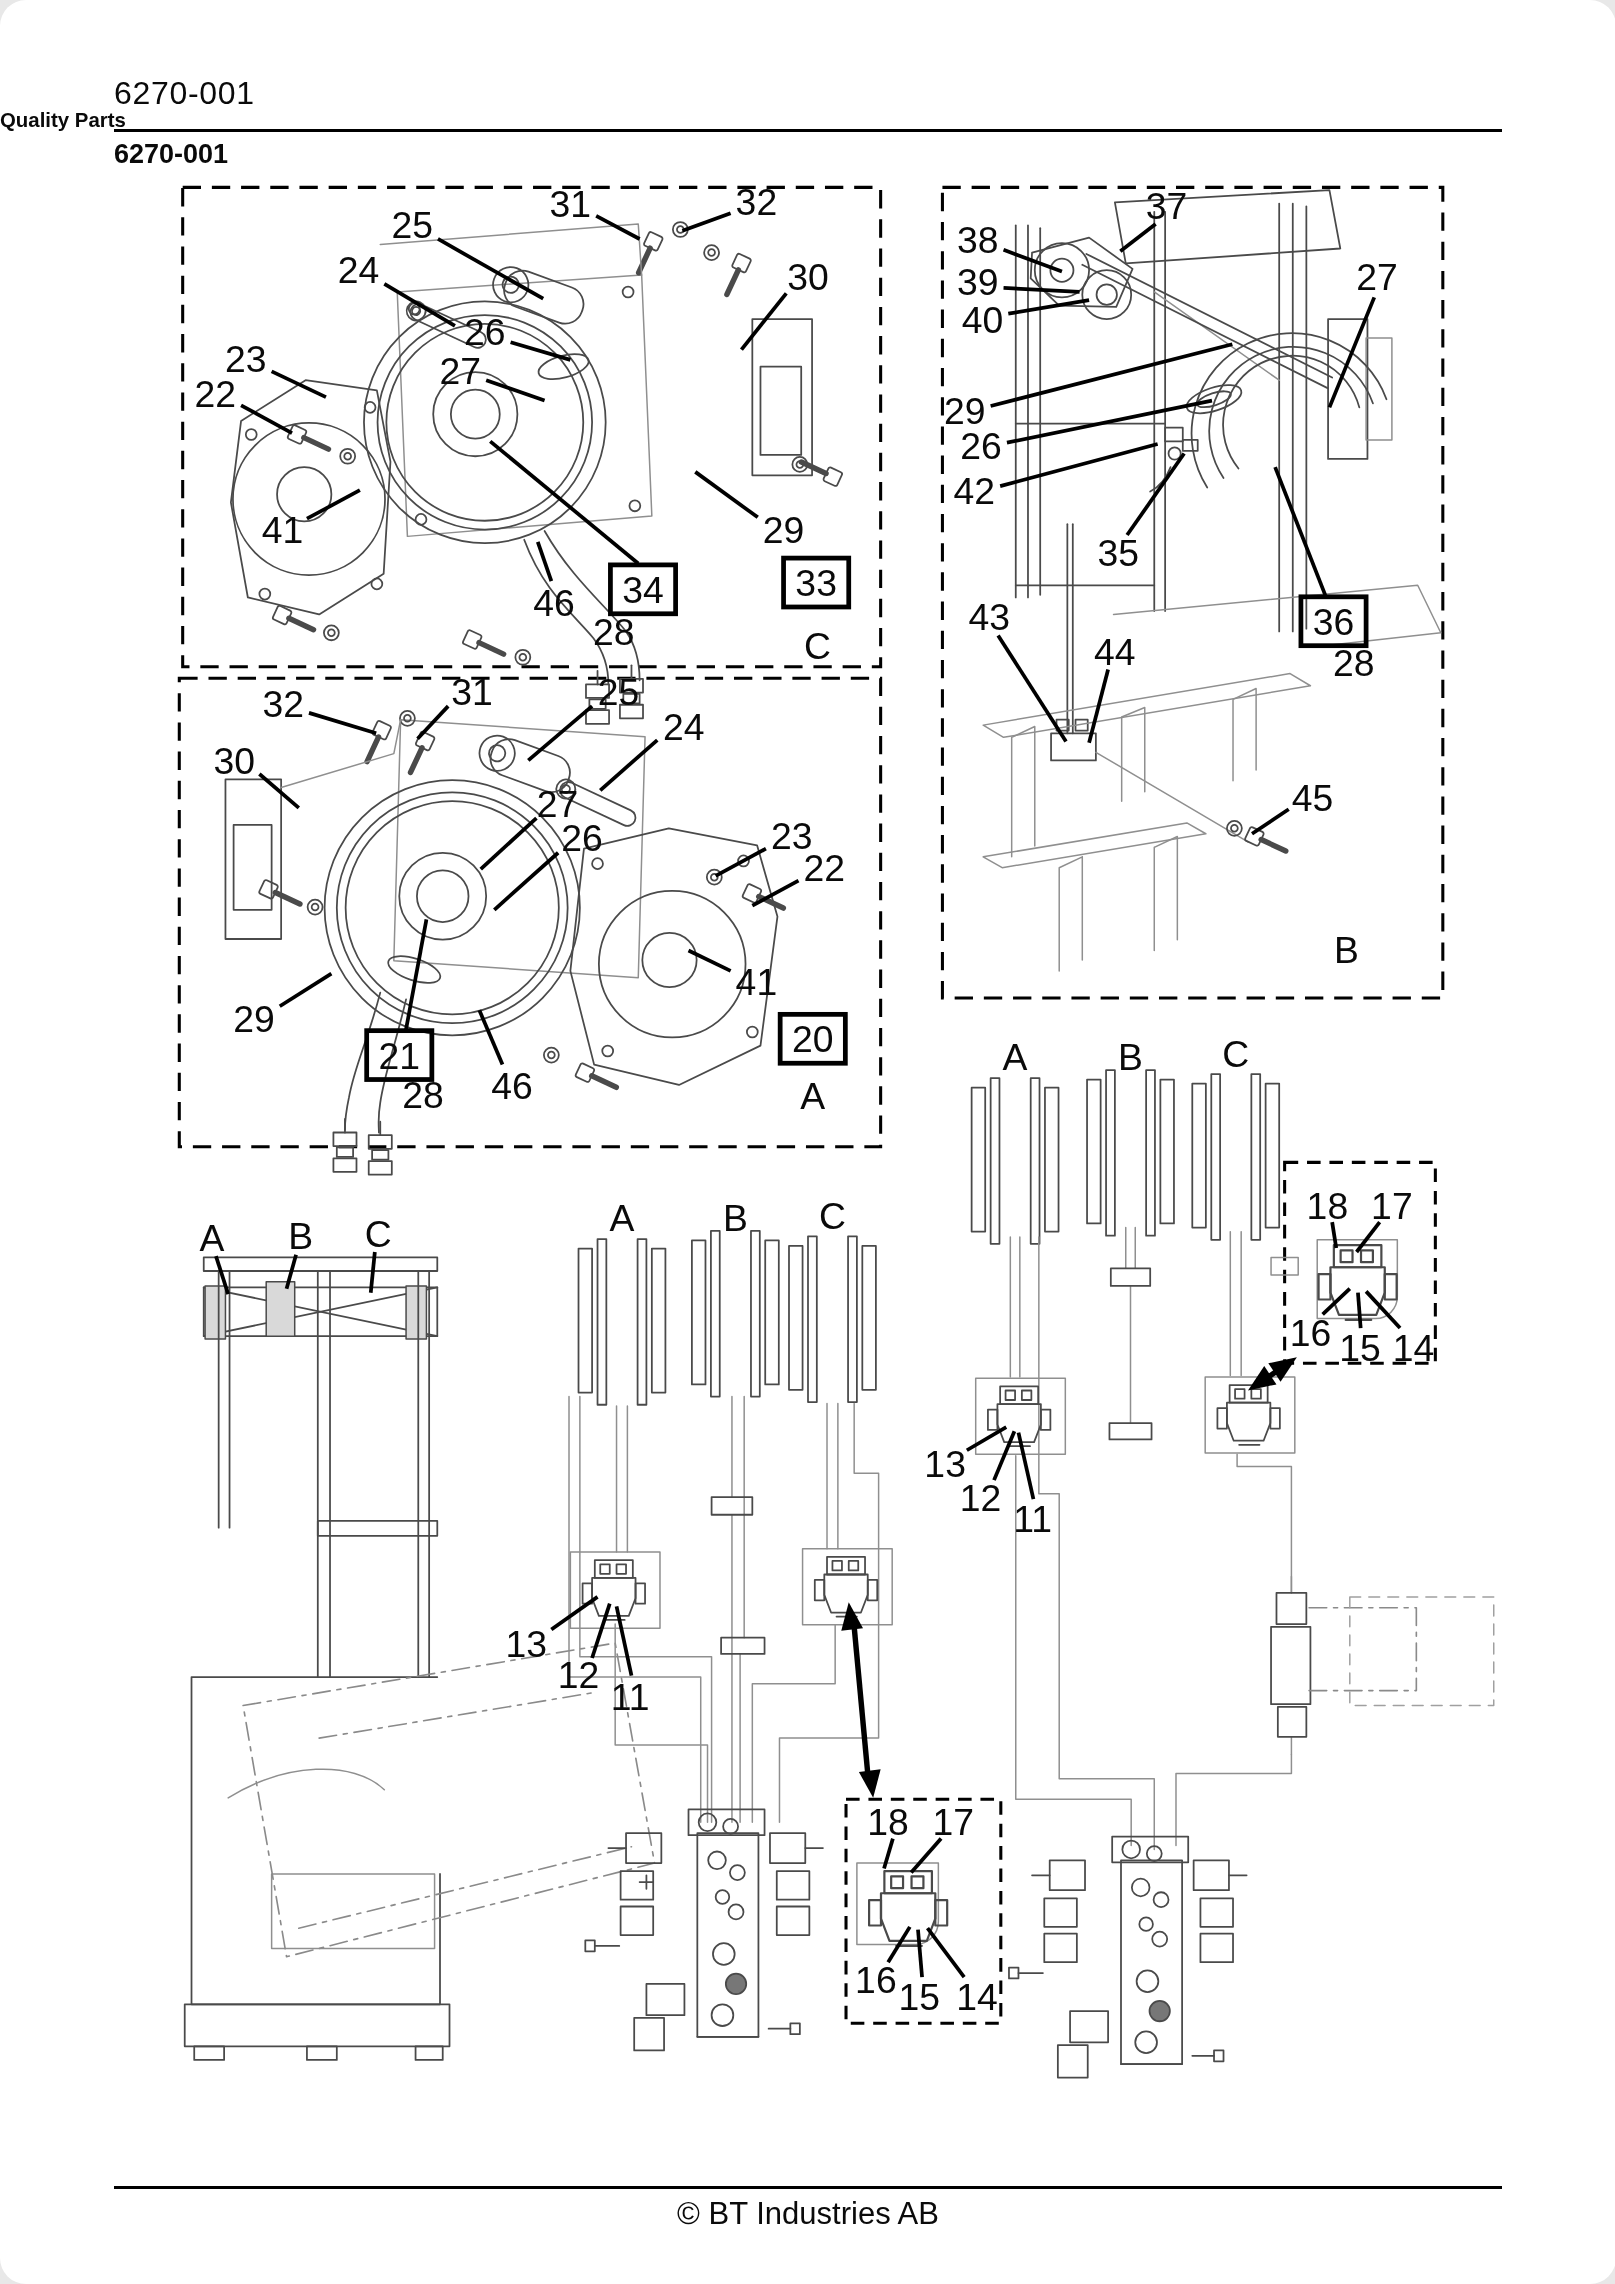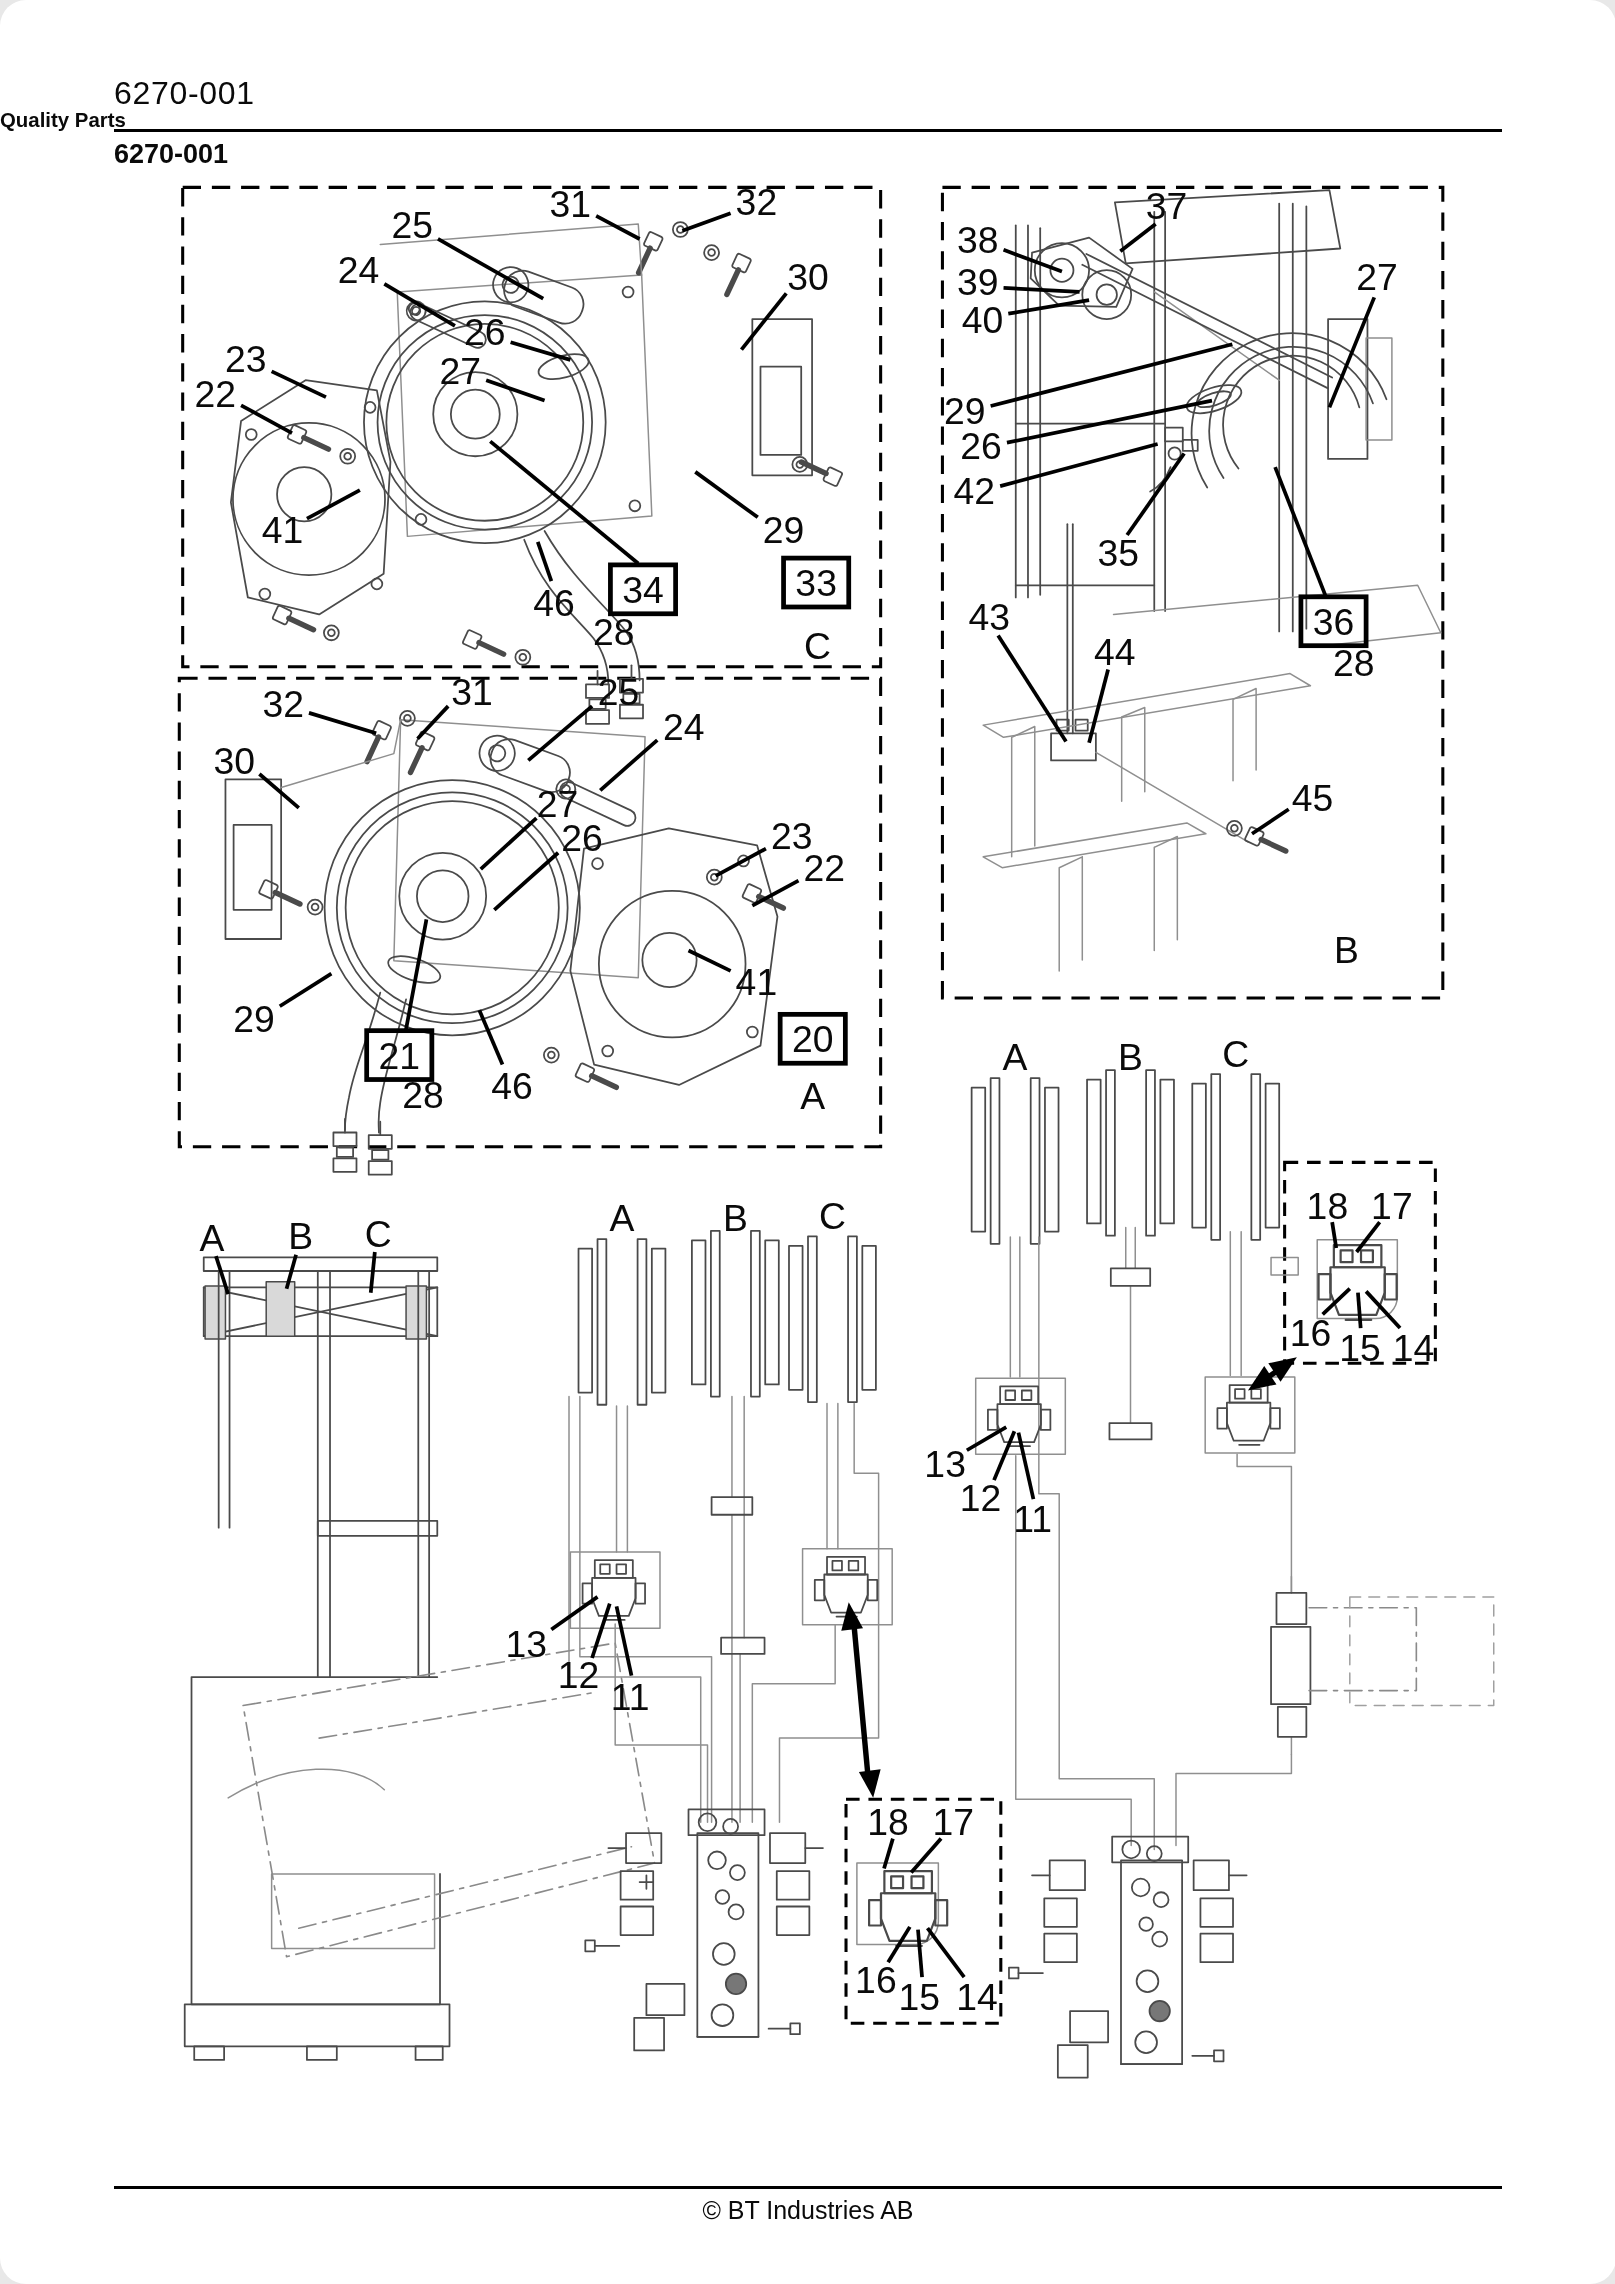--- a/index.html
+++ b/index.html
@@ -4,21 +4,21 @@
 <style>
   html,body{margin:0;padding:0;background:#e8e8e8;}
   .page{position:relative;width:1616px;height:2284px;background:#ffffff;margin:0 auto;
         font-family:"Liberation Sans", sans-serif;color:#0a0a0a;overflow:hidden;border-radius:26px;}
   .hdr-doc{position:absolute;left:114px;top:75px;font-size:32px;letter-spacing:0.7px;}
   .hdr-title{position:absolute;left:0;right:0;top:109px;text-align:left;font-size:20.4px;font-weight:bold;}
   .rule{position:absolute;left:114px;width:1388px;background:#000;}
   .rule-top{top:129px;height:2.7px;}
   .rule-bottom{top:2186px;height:3.4px;}
   .hdr-section{position:absolute;left:114px;top:139px;font-size:27px;font-weight:bold;}
-  .ftr{position:absolute;left:0;right:0;top:2196px;text-align:center;font-size:25px;}
+  .ftr{position:absolute;left:0;right:0;top:2196px;text-align:center;font-size:31px;}
   svg{position:absolute;left:0;top:0;}
   .art{stroke:#4a4a4a;fill:none;stroke-width:2.6;stroke-linejoin:round;stroke-linecap:round;}
   .artl{stroke:#8f8f8f;fill:none;stroke-width:2.2;}
   .shade{fill:#d9d9d9;stroke:#4a4a4a;stroke-width:2.2;}
   .panel{fill:none;stroke:#000;stroke-width:4.5;stroke-dasharray:27 16;}
   .detail{fill:none;stroke:#000;stroke-width:4.5;stroke-dasharray:20 13;}
   .dashdot{stroke:#8a8a8a;fill:none;stroke-width:2.4;stroke-dasharray:26 10 6 10;}
   .ghost{stroke:#a0a0a0;fill:none;stroke-width:2.2;stroke-dasharray:16 12;}
   .leader{stroke:#000;stroke-width:5.5;}
   .arrowline{stroke:#000;stroke-width:8;}

